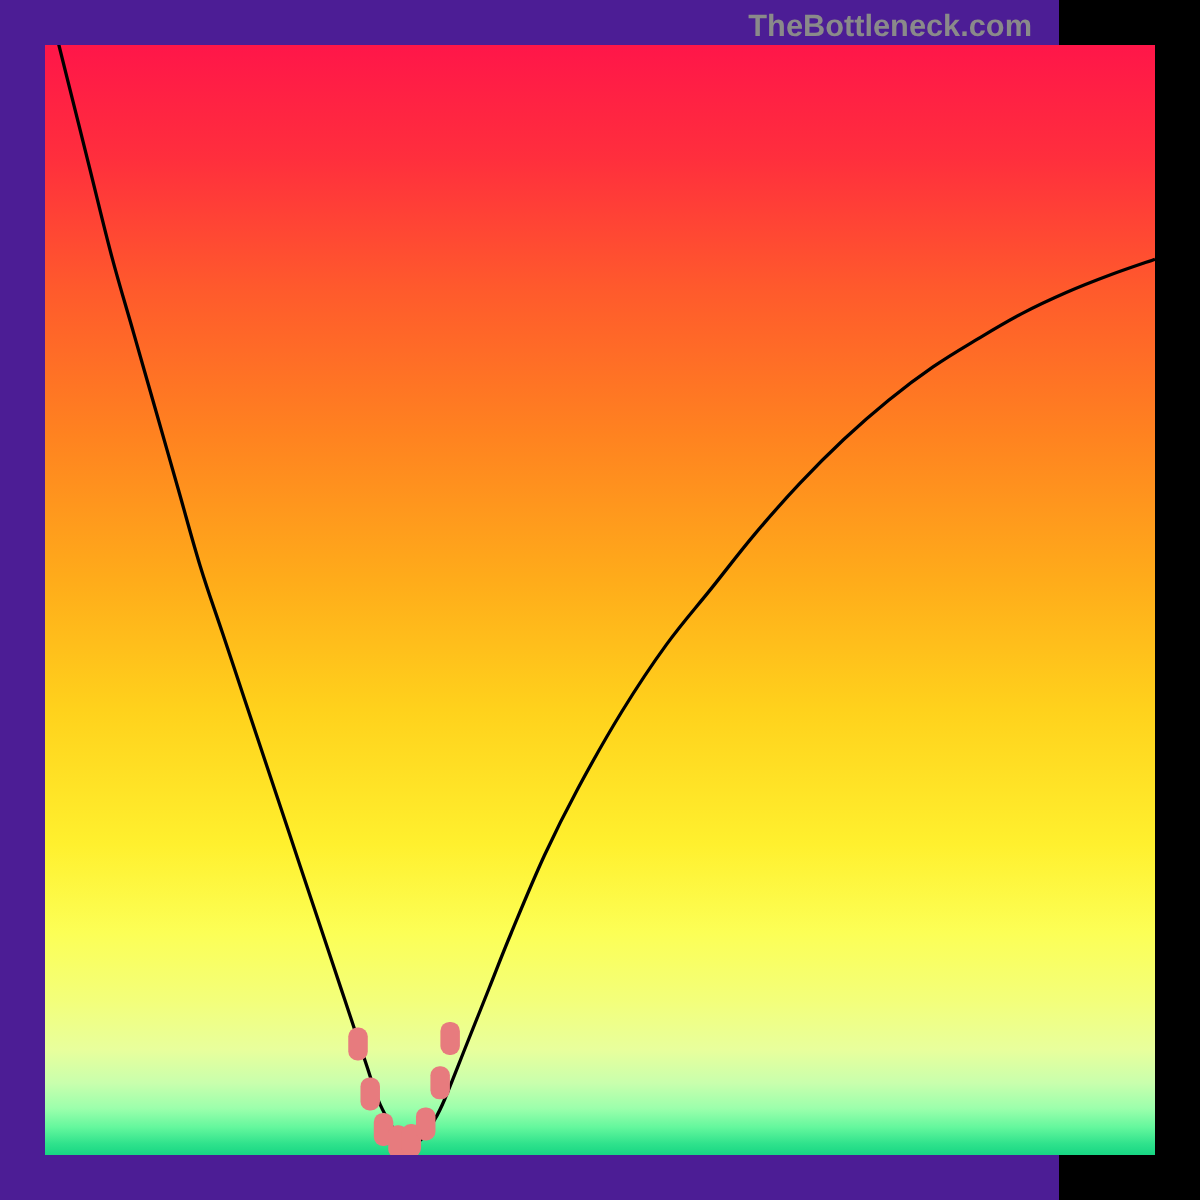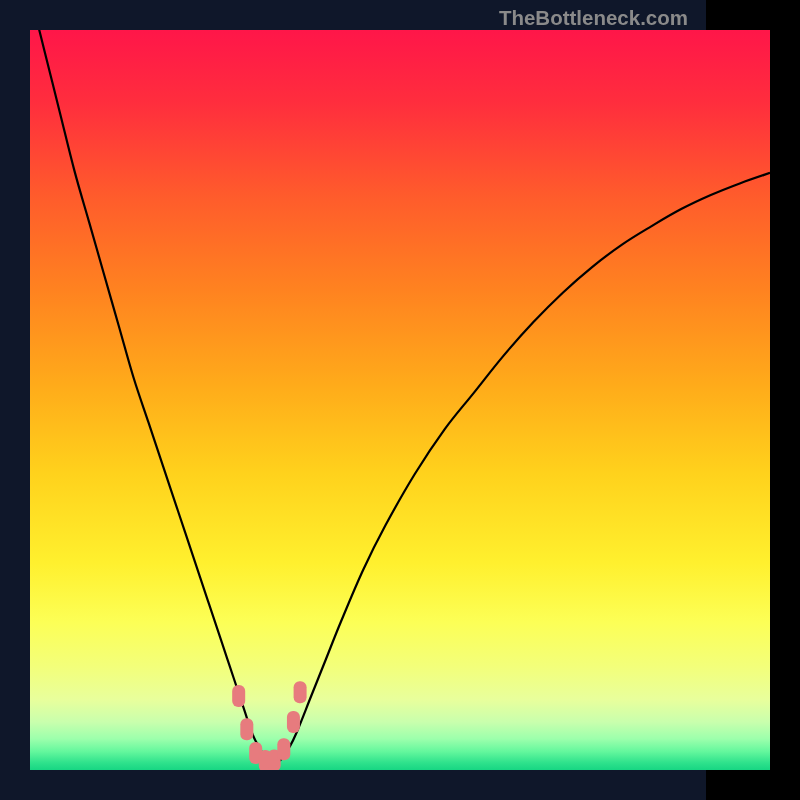--- a/index.html
+++ b/index.html
@@ -9,21 +9,21 @@
     height: 800px;
     background: #000000;
     overflow: hidden;
   }
   .frame {
     position: absolute;
     top: 0;
     left: 0;
     width: 706px;
     height: 800px;
-    background: #0f172a;
+    background: #4c1d95;
   }
   .plot-area {
     position: absolute;
     top: 30px;
     left: 30px;
     width: 740px;
     height: 740px;
     overflow: hidden;
   }
   .gradient-bg {

